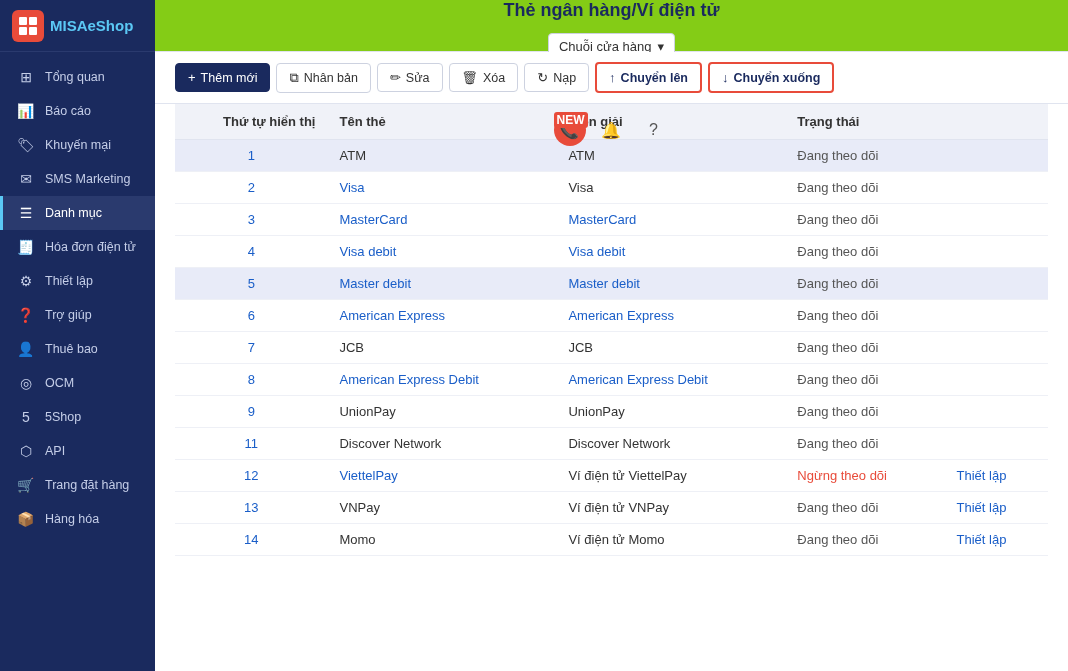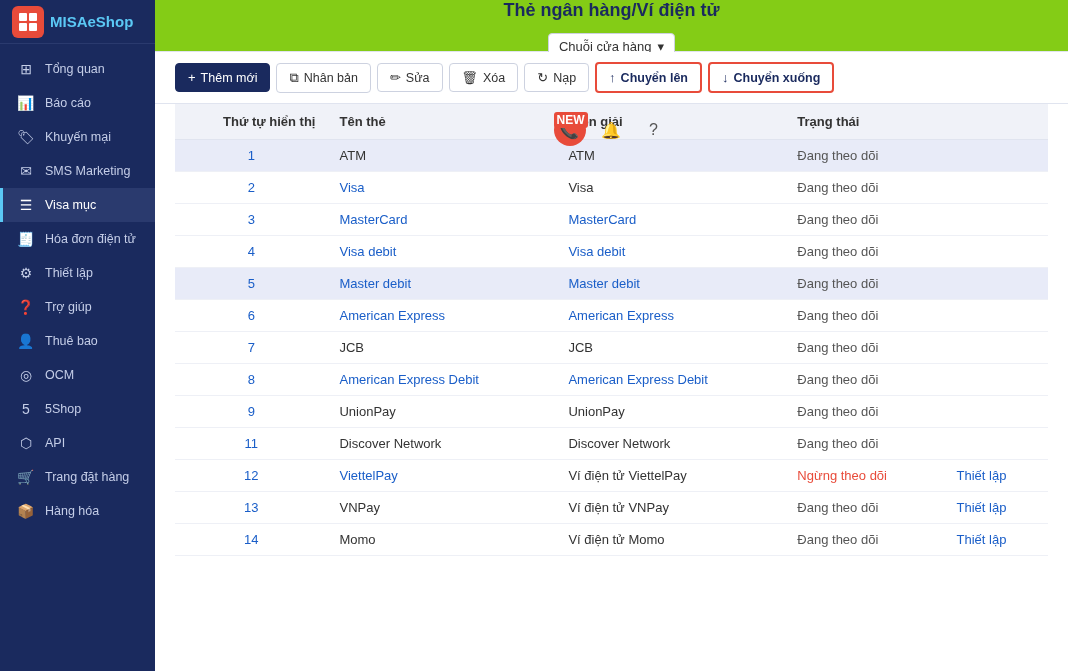--- a/index.html
+++ b/index.html
@@ -15,21 +15,21 @@
       flex-shrink: 0;
       height: 671px;
       overflow-y: auto;
     }
     .sidebar-logo {
       display: flex;
       align-items: center;
       padding: 10px 12px;
       background: #1a2a5e;
       border-bottom: 1px solid #2a3a6e;
-      height: 44px;
+      height: 52px;
     }
     .logo-icon {
       width: 32px;
       height: 32px;
       background: #e84b3a;
       border-radius: 6px;
       display: flex;
       align-items: center;
       justify-content: center;
       color: #fff;
@@ -250,21 +250,21 @@
       <div class="sidebar-item">
         <span class="icon">🏷</span>
         <span>Khuyến mại</span>
       </div>
       <div class="sidebar-item">
         <span class="icon">✉</span>
         <span>SMS Marketing</span>
       </div>
       <div class="sidebar-item active">
         <span class="icon">☰</span>
-        <span>Visa mục</span>
+        <span>Danh mục</span>
       </div>
       <div class="sidebar-item">
         <span class="icon">🧾</span>
         <span>Hóa đơn điện tử</span>
       </div>
       <div class="sidebar-item">
         <span class="icon">⚙</span>
         <span>Thiết lập</span>
       </div>
       <div class="sidebar-item">

